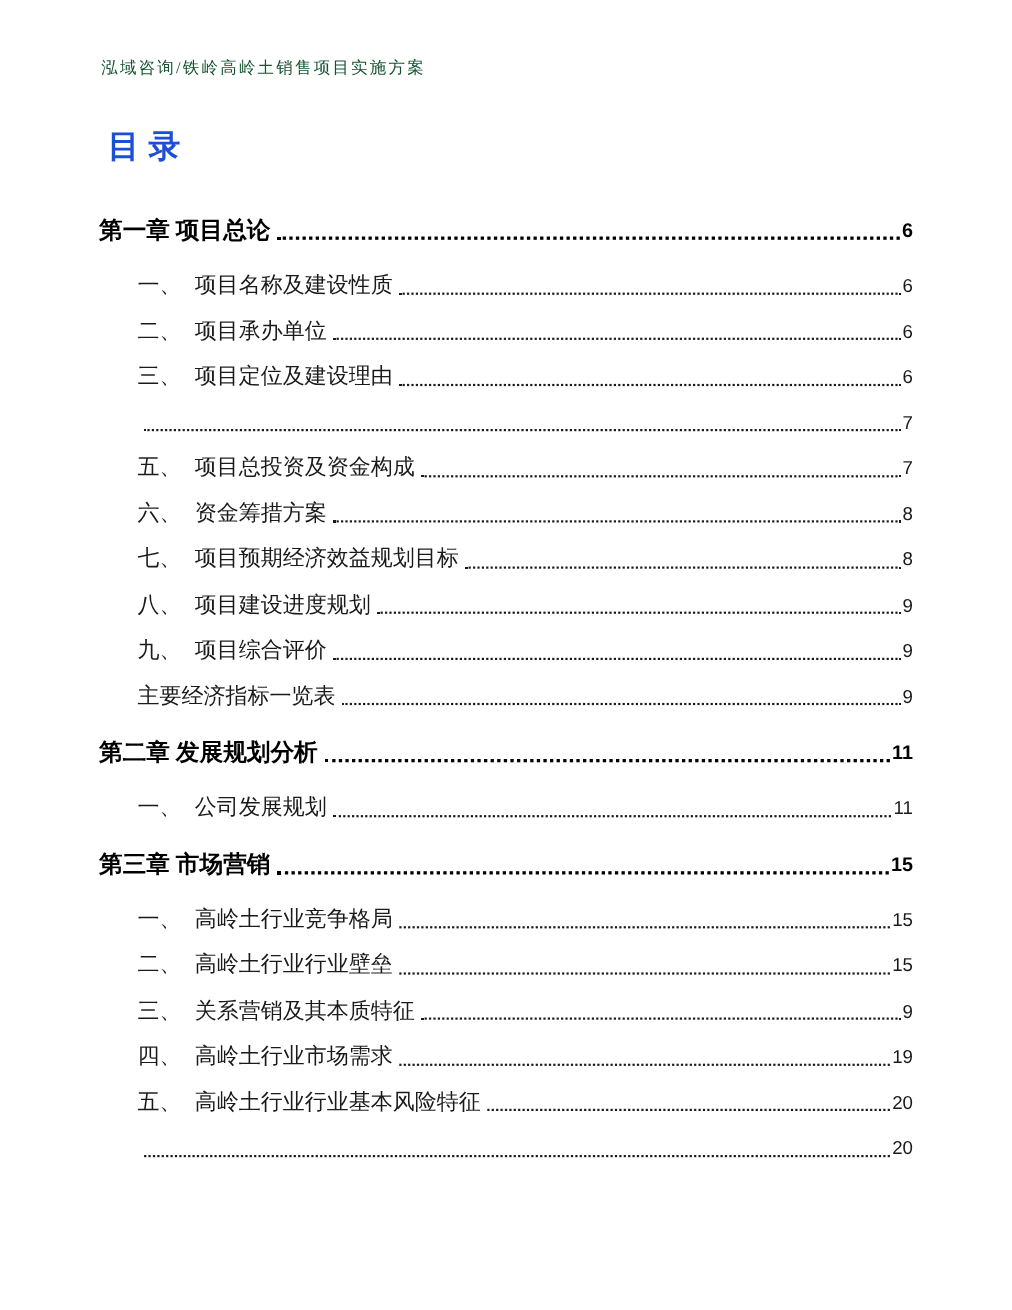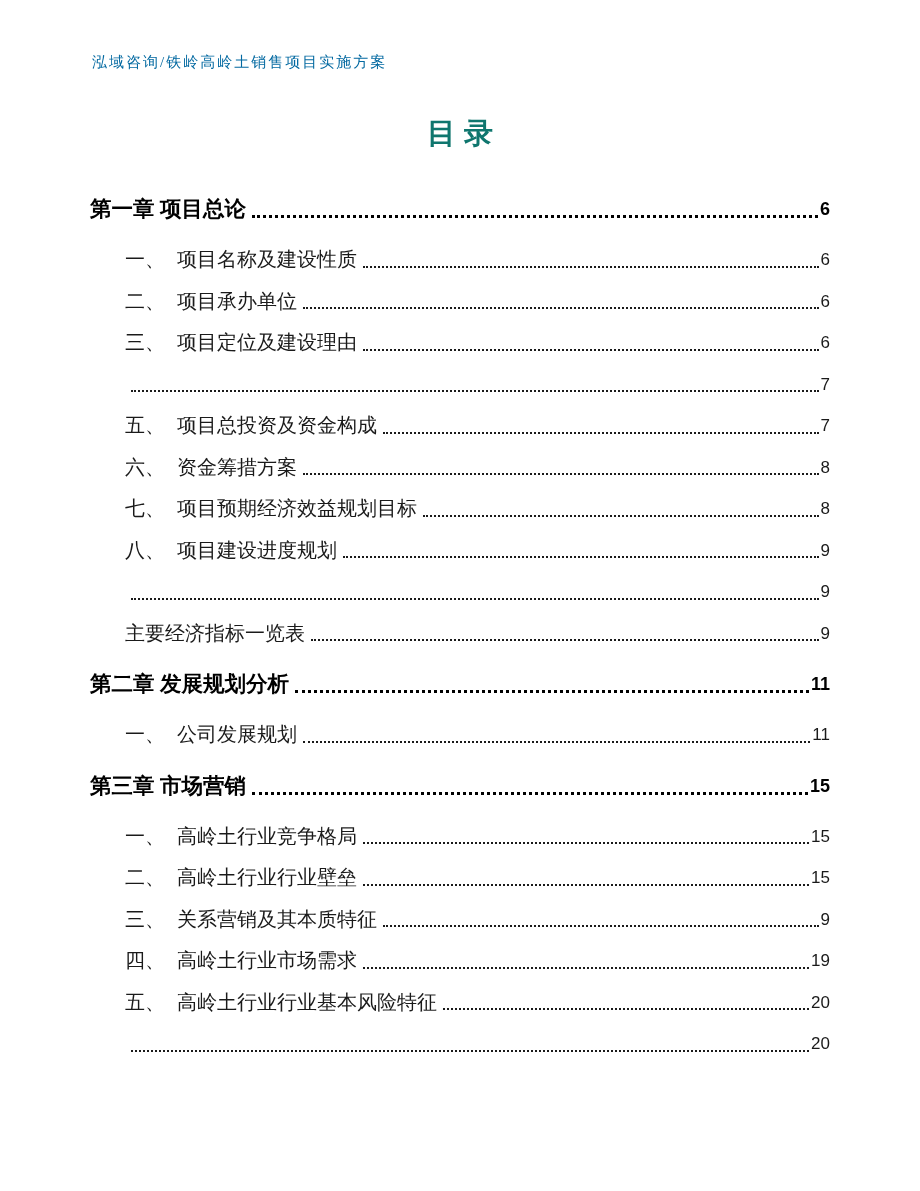--- a/index.html
+++ b/index.html
@@ -15,33 +15,32 @@
     background: #ffffff;
     box-sizing: border-box;
     padding: 52px 90px 0 90px;
     font-family: "Liberation Serif", "DejaVu Serif", serif;
     color: #1a1a1a;
     overflow: hidden;
   }
   .doc-header {
     font-size: 15px;
     line-height: 20px;
-    color: #0369a1;
+    color: #14532d;
     letter-spacing: 2px;
     padding-left: 2px;
   }
   .doc-title {
     margin-top: 42px;
     margin-bottom: 34px;
-    text-align: center;
     font-size: 29px;
     font-weight: bold;
     letter-spacing: 8px;
     text-indent: 8px;
-    color: #0f766e;
+    color: #1d4ed8;
   }
   .toc { display: block; }
   .row {
     display: flex;
     align-items: flex-start;
     white-space: nowrap;
   }
   .row.item {
     font-size: 20px;
     line-height: 41.5px;
@@ -139,20 +138,21 @@
     <span class="pnum">8</span>
   </div>
 
   <div class="row item">
     <span class="label"><span class="num">八、</span><span class="txt">项目建设进度规划</span></span>
     <span class="leader"></span>
     <span class="pnum">9</span>
   </div>
 
   <div class="row item">
+    <span class="label"><span class="num">九、</span><span class="txt">项目综合评价</span></span>
     <span class="leader"></span>
     <span class="pnum">9</span>
   </div>
 
   <div class="row item">
     <span class="label"><span class="num"></span><span class="txt">主要经济指标一览表</span></span>
     <span class="leader"></span>
     <span class="pnum">9</span>
   </div>
 

